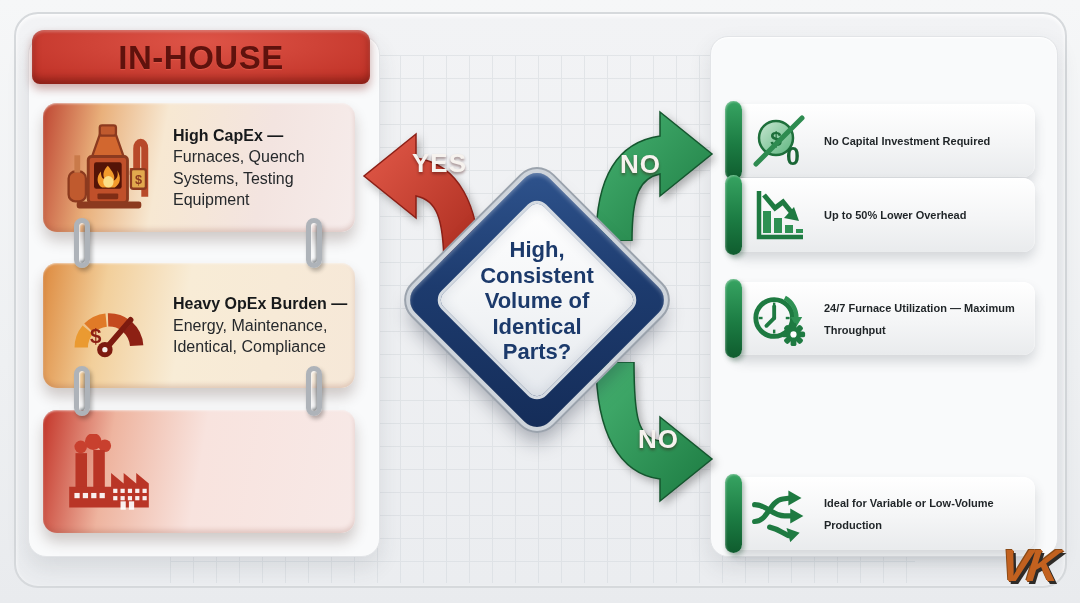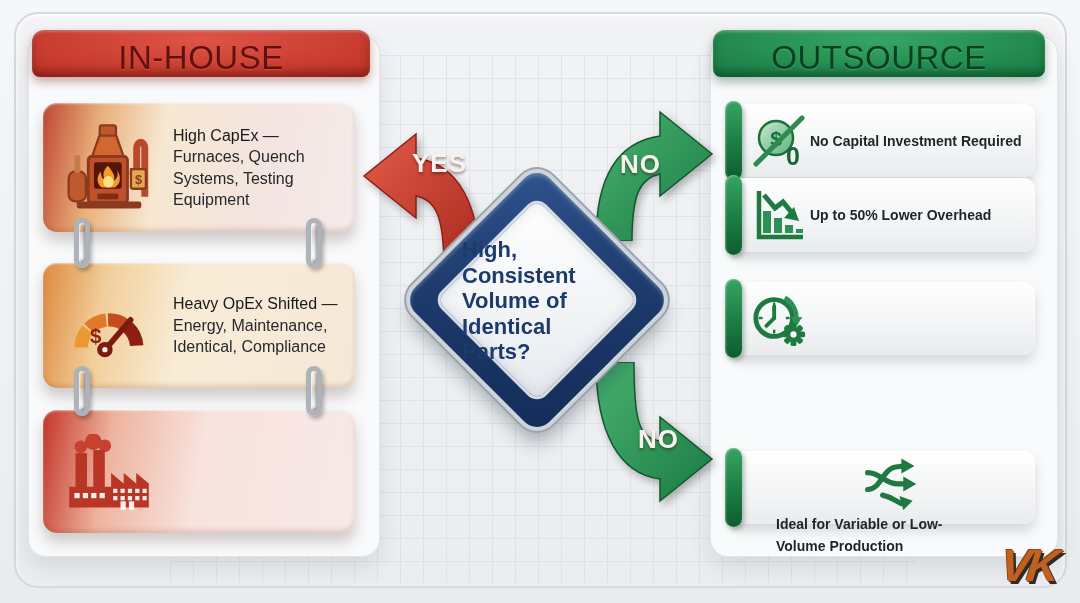--- a/index.html
+++ b/index.html
@@ -24,22 +24,22 @@
   }
   
   .panel{
     position:absolute;border-radius:18px;background:#f9fafb;
     border:1px solid #e2e4e7;
     box-shadow:0 10px 22px rgba(55,65,75,.12), inset 0 1px 2px #fff;
   }
   .panel-left{left:28px;top:36px;width:352px;height:521px;}
   .panel-right{left:710px;top:36px;width:348px;height:521px;}
   .banner{
-    position:absolute;height:47px;line-height:55px;text-align:center;
-    font-size:33px;font-weight:400;letter-spacing:.5px;z-index:6;
+    position:absolute;height:54px;line-height:55px;text-align:center;
+    font-size:33px;font-weight:700;letter-spacing:.5px;z-index:6;
     border-radius:12px 12px 8px 8px;
   }
   .banner-red{
     left:32px;top:30px;width:338px;color:#5f120d;
     background:radial-gradient(120% 170% at 50% 22%,#de5447 0%,#c13328 55%,#8e1f17 100%);
     box-shadow:0 5px 10px rgba(120,20,15,.35), inset 0 -5px 8px rgba(70,8,5,.45), inset 0 2px 3px rgba(255,255,255,.28);
     text-shadow:0 1px 1px rgba(255,120,100,.35);
   }
   .banner-green{
     left:713px;top:30px;width:332px;color:#0a3f20;
@@ -54,21 +54,21 @@
     box-shadow:0 9px 14px rgba(60,30,25,.22), inset 0 -3px 5px rgba(120,50,40,.18), inset 0 1px 2px rgba(255,255,255,.6);
   }
   .lcard1{top:103px;height:129px;
     background:linear-gradient(100deg,#bf4733 0%,#e9b07b 18%,#f7e8d2 38%,#f3e4e0 70%,#f6eceb 100%);}
   .lcard2{top:263px;height:125px;
     background:linear-gradient(100deg,#dd8a3f 0%,#f2cf9b 20%,#f8ecd6 45%,#f6e8d8 100%);}
   .lcard3{top:410px;height:123px;
     background:linear-gradient(100deg,#c4362a 0%,#eeb49f 22%,#f8e3de 50%,#f7e9e7 100%);}
   .lcard-icon{width:100px;flex:0 0 100px;display:flex;align-items:center;justify-content:center;}
   .lcard-text{margin-left:14px;font-size:16px;line-height:21.5px;color:#26292c;}
-  .lcard-text .b{font-weight:normal;color:#17191b;}
+  .lcard-text .b{font-weight:bold;color:#17191b;}
   .w152{width:152px;} .w178{width:178px;} .w182{width:182px;}
   
   .ring{
     position:absolute;width:16px;height:50px;border-radius:9px;z-index:5;
     border:5px solid #aeb3b9;
     box-shadow:2px 3px 4px rgba(0,0,0,.28), inset 1px 1px 2px rgba(255,255,255,.9), inset -1px -2px 3px rgba(90,95,100,.7);
   }
   
   .diamond-wrap{position:absolute;left:442px;top:205px;width:190px;height:190px;transform:rotate(45deg);z-index:5;}
   .diamond-outer{
@@ -76,44 +76,44 @@
     background:linear-gradient(135deg,#2f548e 0%,#1d3b6e 45%,#142c58 100%);
     box-shadow:0 0 0 4px #ced4db, 0 0 0 6px #9ba3ad, 10px 10px 20px rgba(20,30,50,.35), inset 2px 2px 4px rgba(255,255,255,.25);
   }
   .diamond-inner{
     position:absolute;inset:24px;border-radius:10px;
     background:linear-gradient(135deg,#ffffff 0%,#f2f4f6 55%,#e5e9ee 100%);
     box-shadow:0 0 0 3px #d4dae1, inset 0 0 14px rgba(30,50,80,.12);
   }
   .diamond-text{
     position:absolute;left:462px;top:232px;width:150px;height:138px;z-index:6;
-    display:flex;align-items:center;justify-content:center;text-align:left;
+    display:flex;align-items:center;justify-content:center;text-align:center;
     font-size:22px;font-weight:800;line-height:1.16;color:#1c3a6b;
   }
   .flow-arrow{position:absolute;z-index:4;filter:drop-shadow(3px 4px 4px rgba(40,40,40,.35));}
   .arrow-label{
     position:absolute;z-index:7;color:#f6f2ee;font-size:26px;font-weight:800;
     text-shadow:0 2px 3px rgba(60,10,10,.45);letter-spacing:1px;text-align:center;
   }
   
   .rcard{
     position:absolute;left:732px;width:303px;border-radius:12px;z-index:4;
     background:linear-gradient(180deg,#ffffff 0%,#f4f5f6 55%,#e9ebed 100%);
     box-shadow:0 7px 12px rgba(50,60,70,.18), inset 0 1px 2px #fff;
     display:flex;align-items:center;
   }
   .rcard::before{
     content:'';position:absolute;left:-7px;top:-3px;bottom:-3px;width:17px;border-radius:9px;
     background:linear-gradient(180deg,#37a462 0%,#1c7c43 55%,#0f5c2e 100%);
     box-shadow:2px 3px 5px rgba(10,60,30,.35), inset 1px 1px 2px rgba(255,255,255,.35);
   }
   .rc1{top:104px;height:73px;} .rc2{top:178px;height:74px;} .rc3{top:282px;height:73px;}
-  .rc4{top:372px;height:73px;} .rc5{top:451px;height:73px;flex-direction:column;}
+  .rc4{top:372px;height:73px;} .rc5{top:477px;height:73px;}
   .rcard-icon{width:62px;flex:0 0 62px;margin-left:16px;display:flex;align-items:center;justify-content:center;}
-  .rcard-text{margin-left:0;width:215px;font-size:14px;font-weight:bold;line-height:22px;color:#1f2427;}
+  .rcard-text{margin-left:14px;width:215px;font-size:11px;font-weight:bold;line-height:22px;color:#1f2427;}
   
   .watermark{
     position:absolute;left:1001px;top:540px;z-index:8;
     font-size:45px;font-weight:900;font-style:italic;letter-spacing:-4px;
     color:#c2611f;transform:skewX(-6deg);
     text-shadow:3px 3px 0 #2e2b28, 1px 1px 0 #81400f, -1px -1px 0 #8a4a16;
   }
 </style>
 </head>
 <body>
@@ -158,21 +158,21 @@
         <path d="M20.6,37.2 A27,27 0 0 1 37.2,29.2" stroke="#e07a27" stroke-width="13" fill="none"></path>
         <path d="M39.1,29 A27,27 0 0 1 56.6,34.7" stroke="#c44a1f" stroke-width="13" fill="none"></path>
         <path d="M58.1,35.9 A27,27 0 0 1 66.9,54.1" stroke="#8d2014" stroke-width="13" fill="none"></path>
         <text x="27" y="52" text-anchor="middle" font-size="20" font-weight="bold" fill="#8d2014">$</text>
         <line x1="37" y1="57" x2="61" y2="29" stroke="#7d1a0f" stroke-width="5.5" stroke-linecap="round"></line>
         <circle cx="36" cy="58" r="7.5" fill="#7d1a0f"></circle>
         <circle cx="36" cy="58" r="2.6" fill="#f7eee8"></circle>
       </svg>
     </div>
     <div class="lcard-text w178">
-      <span class="b">Heavy OpEx Shifted —</span>
+      <span class="b">Heavy OpEx Burden —</span>
       <span class="r">Energy, Maintenance, Identical, Compliance</span>
     </div>
   </div>
 
   <div class="lcard lcard3">
     <div class="lcard-icon">
       <svg width="88" height="76" viewBox="0 0 84 72">
         <g fill="#c8402e">
           <circle cx="15" cy="12" r="6"></circle>
             <circle cx="27" cy="7" r="8"></circle>
@@ -243,23 +243,20 @@
   </svg>
   <div class="arrow-label" style="left:638px;top:424px;">NO</div>
 
   <div class="diamond-wrap">
     <div class="diamond-outer"></div>
     <div class="diamond-inner"></div>
   </div>
   <div class="diamond-text">High, Consistent Volume of Identical Parts?</div>
 
   <section class="panel panel-right"></section>
-  <header class="banner banner-green">
-    <span>OUTSOURCE</span>
-  </header>
 
   <div class="rcard rc1">
     <div class="rcard-icon">
       <svg width="56" height="56" viewBox="0 0 56 56">
         <defs>
           <linearGradient id="coing" x1="0" y1="0" x2="1" y2="1">
             <stop offset="0" stop-color="#c9e7d2"></stop>
               <stop offset="1" stop-color="#5cb57e"></stop>
           </linearGradient>
         </defs>
@@ -306,20 +303,21 @@
         <g fill="#1e7a41">
           <rect x="42" y="32" width="6" height="24" rx="2"></rect>
           <rect x="33" y="41" width="24" height="6" rx="2"></rect>
           <rect x="42" y="32" width="6" height="24" rx="2" transform="rotate(45 45 44)"></rect>
           <rect x="33" y="41" width="24" height="6" rx="2" transform="rotate(45 45 44)"></rect>
         </g>
         <circle cx="45" cy="44" r="7.5" fill="#1e7a41"></circle>
         <circle cx="45" cy="44" r="3.2" fill="#ffffff"></circle>
       </svg>
     </div>
+    <div class="rcard-text">24/7 Furnace Utilization — Maximum Throughput</div>
   </div>
 
 
   <div class="rcard rc5">
     <div class="rcard-icon">
       <svg width="60" height="56" viewBox="0 0 64 56">
         <g stroke="#1e7a41" stroke-width="5.5" fill="none" stroke-linecap="round">
           <path d="M6,36 C20,36 22,14 36,12 L44,11"></path>
           <path d="M6,18 C20,18 24,30 38,30 L46,30"></path>
           <path d="M22,42 C31,44 35,48 42,51"></path>

